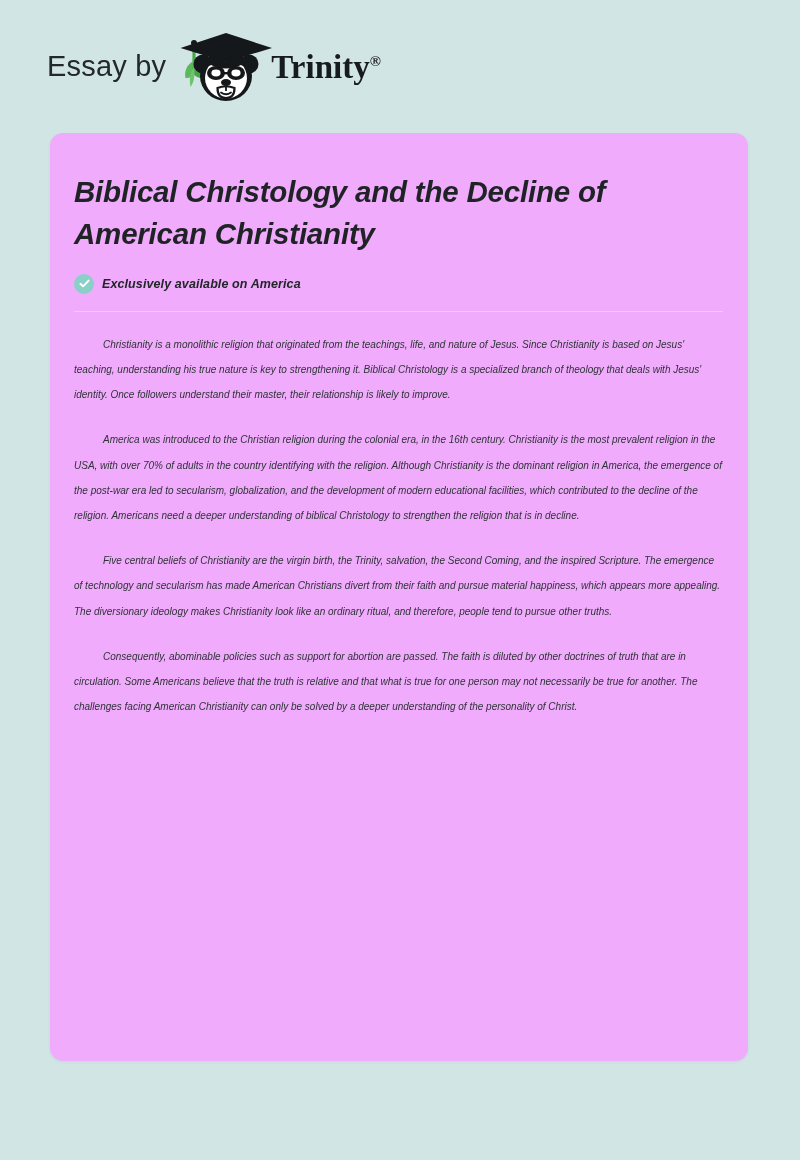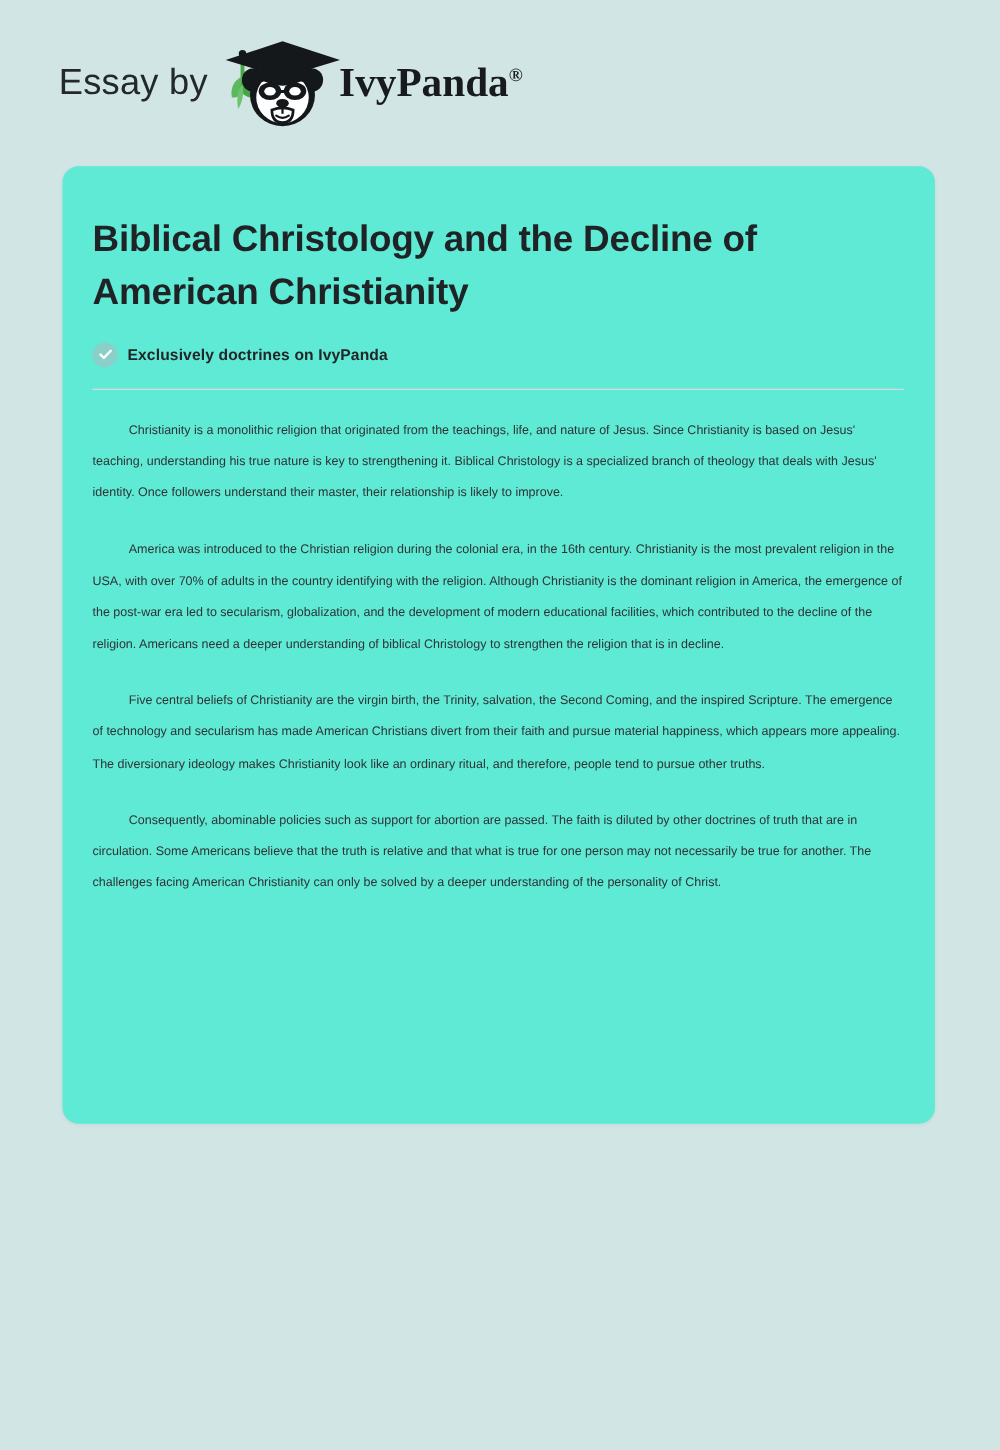--- a/index.html
+++ b/index.html
@@ -45,25 +45,26 @@
     font-size:15px;
     vertical-align:super;
     font-weight:700;
     line-height:1;
   }
 
   
   .card {
     position:absolute;
     left:50px; top:133px;
-    width:698px; height:766px;
-    background:#5eead4;
+    width:698px; height:928px;
+    background:#f0abfc;
     border-radius:13px;
     box-shadow:0 1px 3px rgba(40,70,70,0.07);
     padding:38px 26px 0 24px;
+    font-style:italic;
   }
   .card-inner { padding:0 0 0 0; }
 
   .doc-title {
     font-size:29.5px;
     font-weight:700;
     color:#1f2326;
     line-height:1.42;
     letter-spacing:-0.2px;
     padding-left:0;
@@ -157,36 +158,36 @@
           <path d="M47 55.5 L47 60" stroke="#14181b" stroke-width="1.8"></path>
           <path d="M42 61.5 Q47 65 52 61.5" stroke="#14181b" stroke-width="1.8" fill="none" stroke-linecap="round"></path>
 
           <path d="M47 2 L93 17 L47 31 L1.5 17 Z" fill="#14181b"></path>
 
           <path d="M30 24 L30 33 Q47 42 64 33 L64 24 L47 30.5 Z" fill="#14181b"></path>
 
           <circle cx="15" cy="12" r="3" fill="#14181b"></circle>
         </svg>
       </span>
-      <span class="brand"><span>IvyPanda</span><sup class="reg">®</sup></span>
+      <span class="brand"><span>Trinity</span><sup class="reg">®</sup></span>
     </div>
   </div>
 
   <div class="card">
     <div class="card-inner">
 
       <h1 class="doc-title">Biblical Christology and the Decline of American Christianity</h1>
 
       <div class="badge-row">
         <span class="badge-check">
           <svg width="13" height="13" viewBox="0 0 13 13" xmlns="http://www.w3.org/2000/svg">
             <path d="M2.4 6.7 L5.1 9.3 L10.6 3.6" stroke="#ffffff" stroke-width="1.9" fill="none" stroke-linecap="round" stroke-linejoin="round"></path>
           </svg>
         </span>
-        <span class="badge-text">Exclusively doctrines on IvyPanda</span>
+        <span class="badge-text">Exclusively available on America</span>
       </div>
 
       <div class="divider"></div>
 
 
       <div class="body-copy">
         <p>Christianity is a monolithic religion that originated from the teachings, life, and nature of Jesus. Since Christianity is based on Jesus' teaching, understanding his true nature is key to strengthening it. Biblical Christology is a specialized branch of theology that deals with Jesus' identity. Once followers understand their master, their relationship is likely to improve.</p>
         <p>America was introduced to the Christian religion during the colonial era, in the 16th century. Christianity is the most prevalent religion in the USA, with over 70% of adults in the country identifying with the religion. Although Christianity is the dominant religion in America, the emergence of the post-war era led to secularism, globalization, and the development of modern educational facilities, which contributed to the decline of the religion. Americans need a deeper understanding of biblical Christology to strengthen the religion that is in decline.</p>
         <p>Five central beliefs of Christianity are the virgin birth, the Trinity, salvation, the Second Coming, and the inspired Scripture. The emergence of technology and secularism has made American Christians divert from their faith and pursue material happiness, which appears more appealing. The diversionary ideology makes Christianity look like an ordinary ritual, and therefore, people tend to pursue other truths.</p>
         <p>Consequently, abominable policies such as support for abortion are passed. The faith is diluted by other doctrines of truth that are in circulation. Some Americans believe that the truth is relative and that what is true for one person may not necessarily be true for another. The challenges facing American Christianity can only be solved by a deeper understanding of the personality of Christ.</p>

